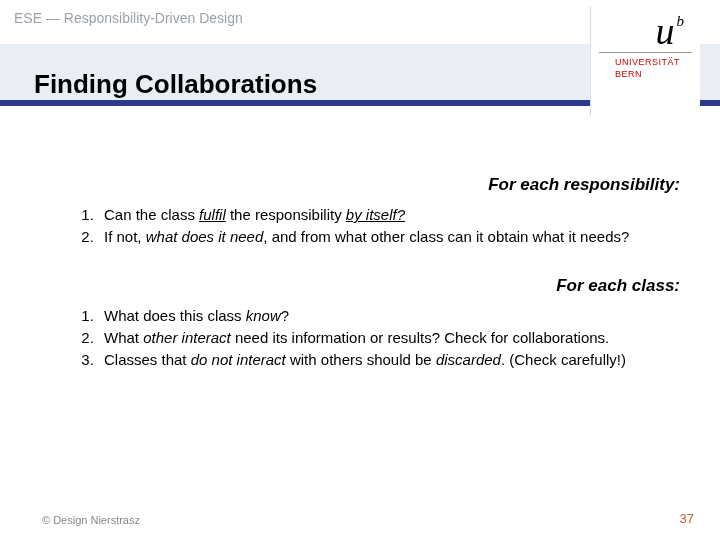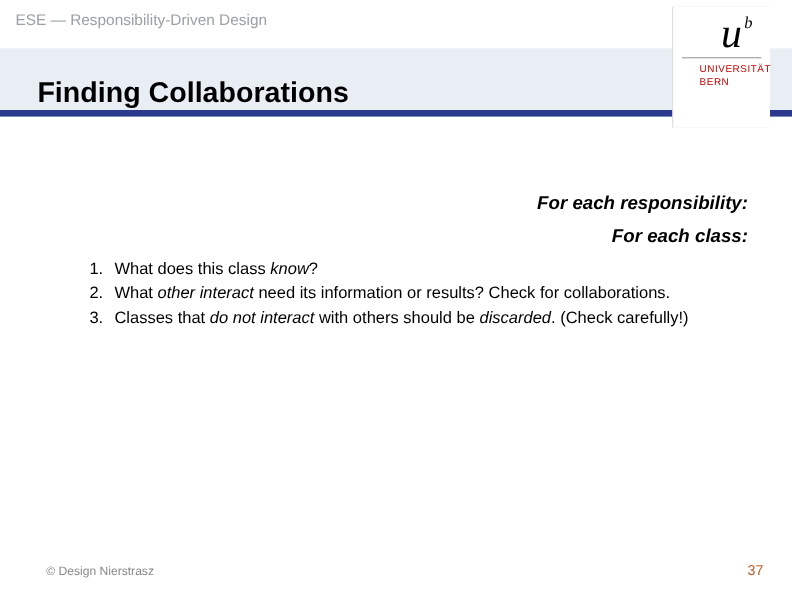--- a/index.html
+++ b/index.html
@@ -47,21 +47,21 @@
     top: 100px;
     left: 0;
     width: 720px;
     height: 6px;
     background: #2b3a8f;
   }
   .logo-box {
     position: absolute;
     top: 6px;
     right: 20px;
-    width: 88px;
+    width: 109px;
     height: 110px;
     background: #fff;
     box-shadow: -1px 0 0 #ddd;
     box-sizing: border-box;
     padding: 6px 8px 4px 8px;
   }
   .logo-u {
     font-family: Georgia, 'Times New Roman', serif;
     font-size: 38px;
     font-style: italic;
@@ -150,20 +150,28 @@
     <hr class="logo-rule">
     <div class="logo-uni">
       <span>UNIVERSITÄT</span><br>
       <span>BERN</span>
     </div>
   </div>
 
   <div class="content">
 
     <div class="section-head">For each responsibility:</div>
+    <ol class="numlist">
+      <li>
+        <span>Can the class </span><span class="em-u">fulfil</span><span> the responsibility </span><span class="em-u">by itself?</span>
+      </li>
+      <li>
+        <span>If not, </span><span class="em-i">what does it need</span><span>, and from what other class can it obtain what it needs?</span>
+      </li>
+    </ol>
 
     <div class="section-head">For each class:</div>
     <ol class="numlist">
       <li>
         <span>What does this class </span><span class="em-i">know</span><span>?</span>
       </li>
       <li>
         <span>What </span><span class="em-i">other interact</span><span> need its information or results? Check for collaborations.</span>
       </li>
       <li>

